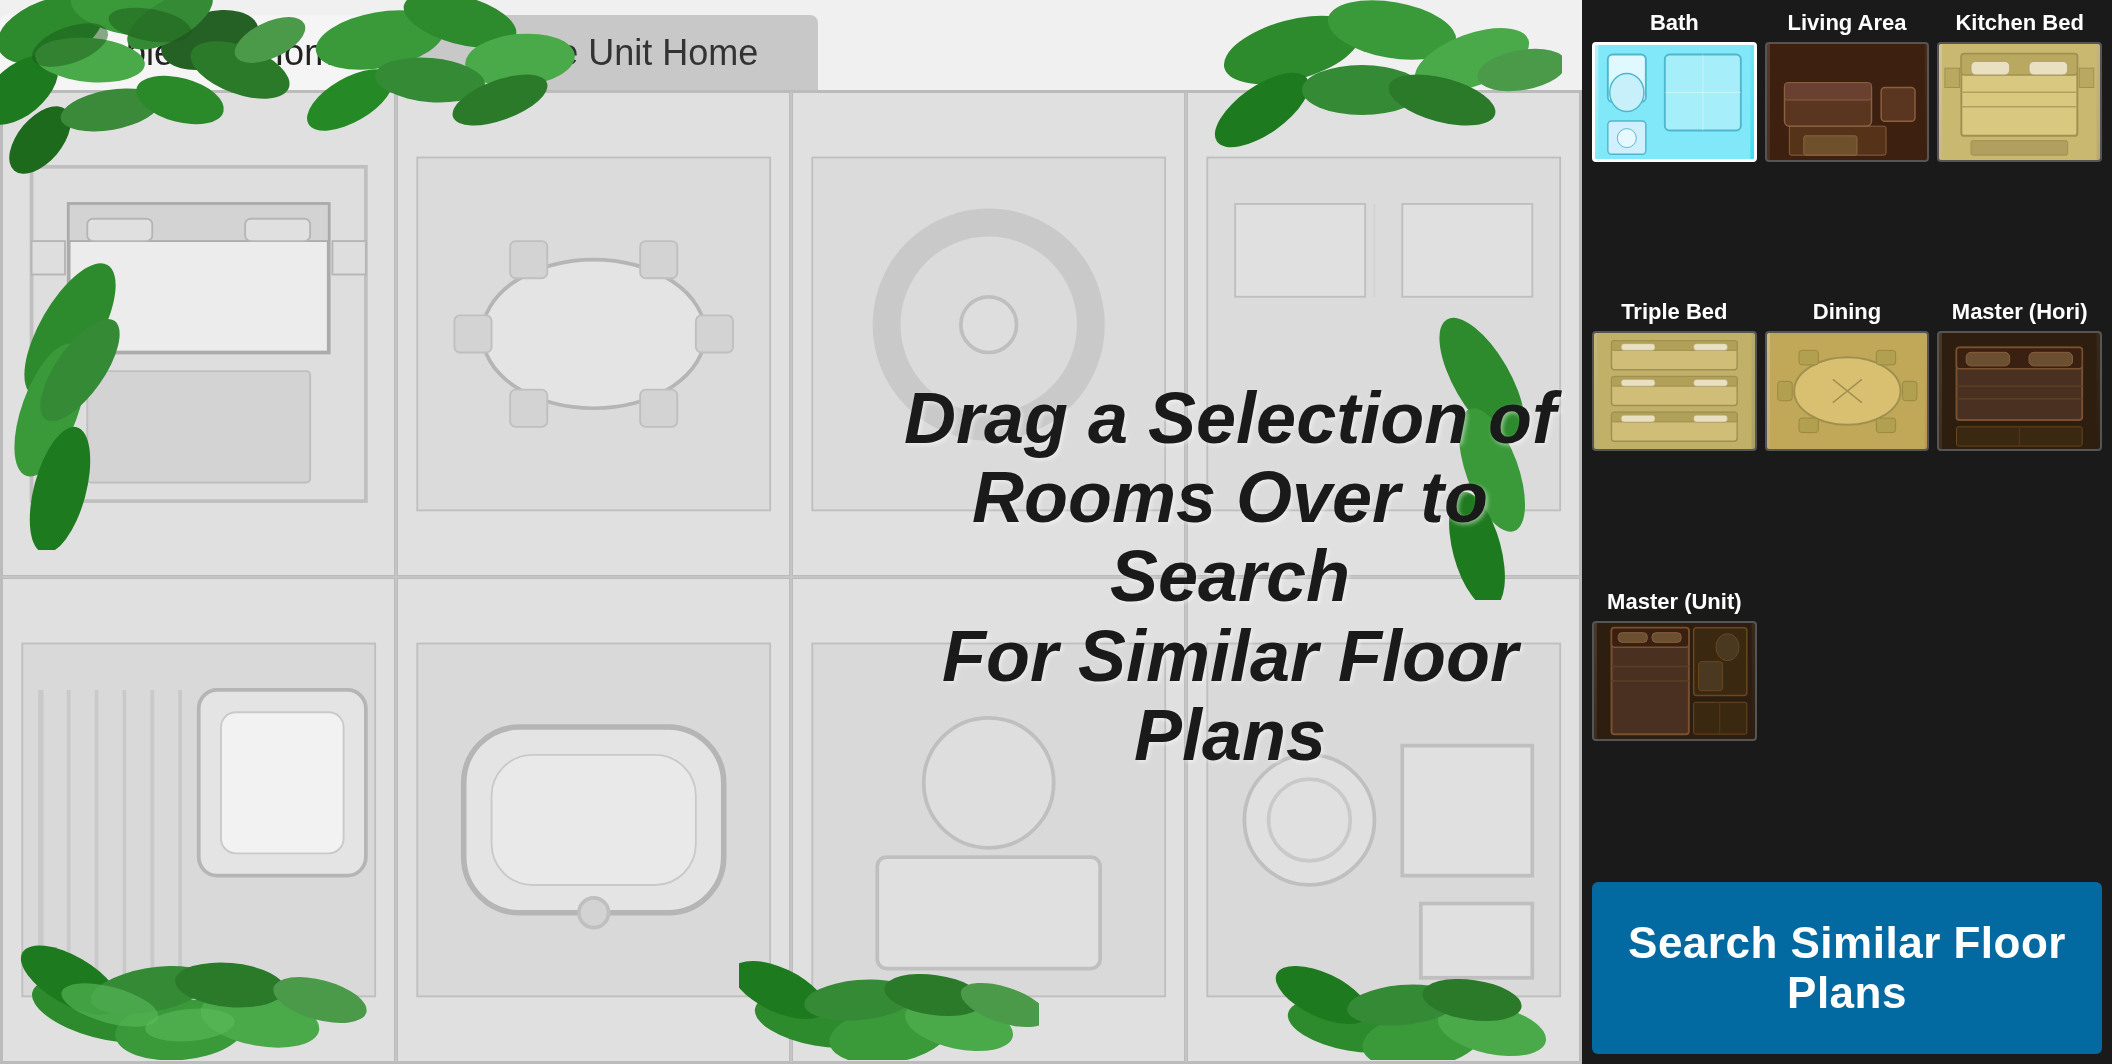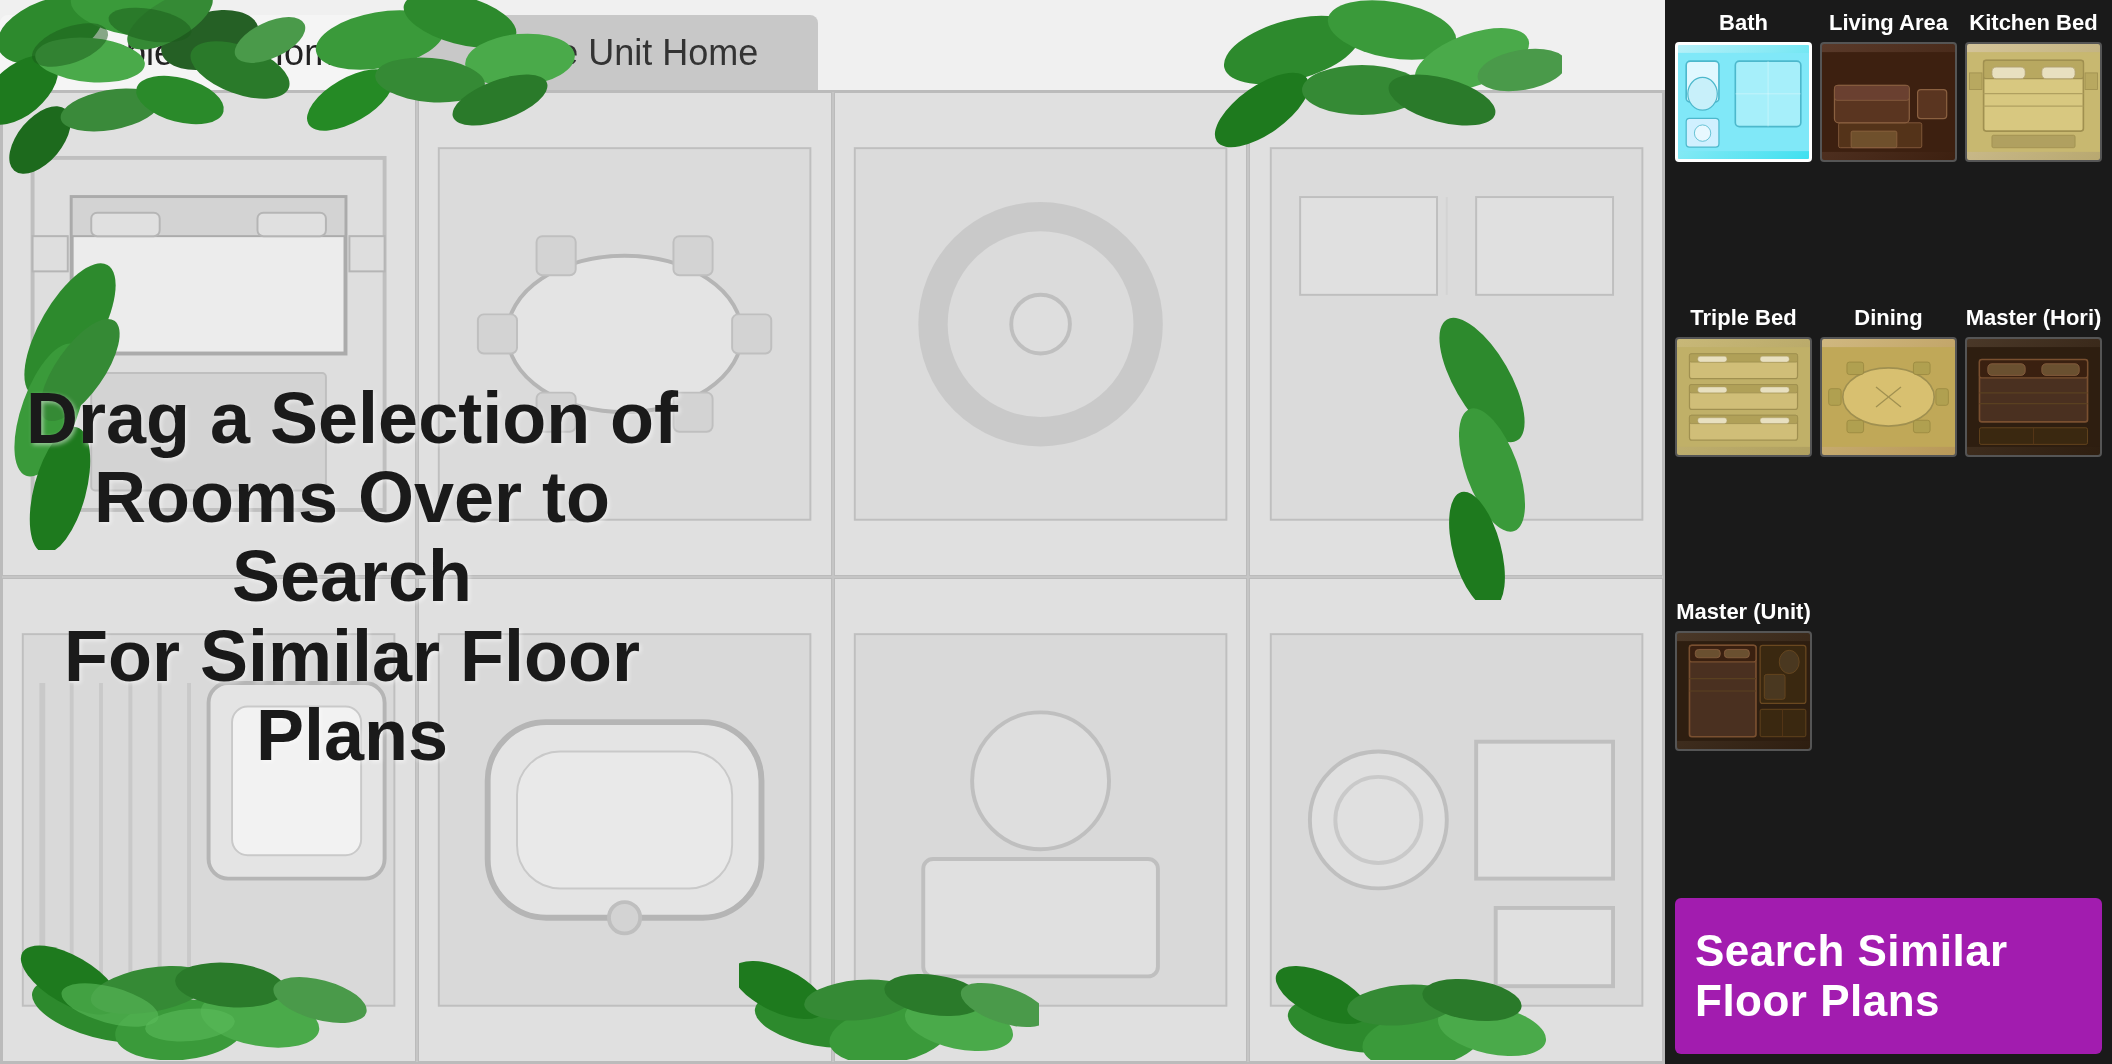--- a/index.html
+++ b/index.html
@@ -92,24 +92,25 @@
       overflow: hidden;
       position: relative;
     }
 
     
     .overlay-message {
       position: absolute;
       top: 0; left: 0; right: 0; bottom: 0;
       display: flex;
       flex-direction: column;
-      align-items: flex-start;
+      align-items: flex-end;
       justify-content: center;
       z-index: 20;
       pointer-events: none;
+      font-style: italic;
     }
 
     .overlay-title {
       font-size: 72px;
       font-weight: 900;
       color: #1a1a1a;
       text-align: center;
       line-height: 1.1;
       text-shadow: 2px 2px 4px rgba(255,255,255,0.5);
       max-width: 700px;
@@ -119,21 +120,21 @@
       font-size: 32px;
       font-weight: bold;
       color: #1565C0;
       text-align: center;
       margin-top: 30px;
       line-height: 1.5;
     }
 
     
     .right-panel {
-      width: 447px;
+      width: 530px;
       background: #1a1a1a;
       display: flex;
       flex-direction: column;
       padding: 10px;
       gap: 8px;
     }
 
     .room-category-grid {
       display: grid;
       grid-template-columns: repeat(3, 1fr);
@@ -188,26 +189,26 @@
     }
     .room-thumbnail.master-hori {
       background: linear-gradient(135deg, #4a3828 0%, #2e1e10 100%);
     }
     .room-thumbnail.master-vert {
       background: linear-gradient(135deg, #4a3828 0%, #2e1e10 100%);
     }
 
     
     .search-button {
-      background: #a21caf;
+      background: #0369a1;
       color: #fff;
       font-size: 44px;
       font-weight: 900;
-      text-align: left;
-      padding: 28px 20px;
+      text-align: center;
+      padding: 36px 20px;
       border-radius: 6px;
       cursor: pointer;
       border: none;
       width: 100%;
       letter-spacing: 0.5px;
       margin-top: 4px;
     }
 
     
     .plant-tl { top: -10px; left: -10px; }

